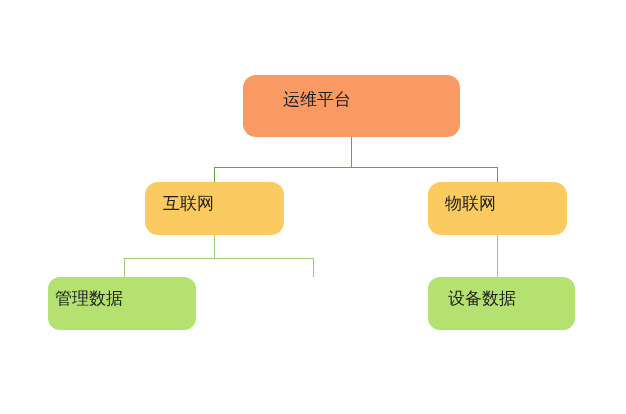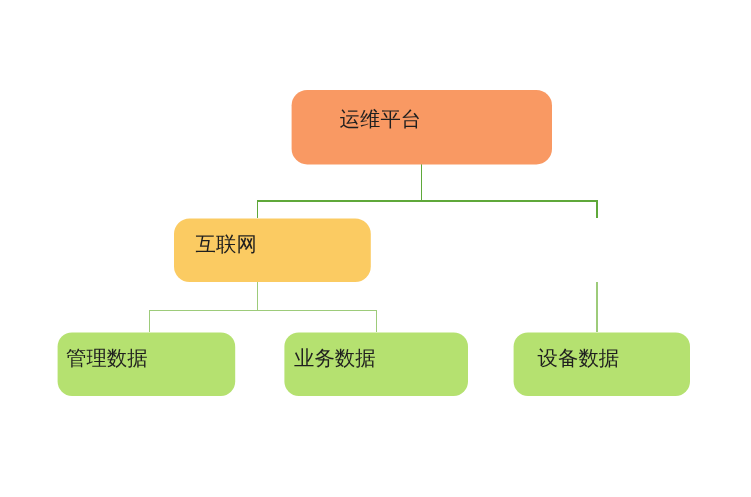--- a/index.html
+++ b/index.html
@@ -26,21 +26,21 @@
     color: #1f1f1f;
     cursor: default;
   }
   .node span { display: block; }
   #node-ops-platform {
     left: 243px; top: 75px; width: 217px; height: 62px;
     background: #f99963;
     padding-left: 40px; padding-bottom: 14px;
   }
   #node-internet {
-    left: 145px; top: 182px; width: 164px; height: 53px;
+    left: 145px; top: 182px; width: 139px; height: 53px;
     background: #fbcb62;
     padding-left: 18px; padding-bottom: 10px;
   }
   #node-iot {
     left: 428px; top: 182px; width: 139px; height: 53px;
     background: #fbcb62;
     padding-left: 17px; padding-bottom: 10px;
   }
   #node-management-data {
     left: 48px; top: 277px; width: 148px; height: 53px;
@@ -79,26 +79,26 @@
   </svg>
 
   <div class="node" id="node-ops-platform">
     <span>运维平台</span>
   </div>
 
   <div class="node" id="node-internet">
     <span>互联网</span>
   </div>
 
+  <div class="node" id="node-iot">
+    <span>物联网</span>
+  </div>
 
   <div class="node" id="node-management-data">
     <span>管理数据</span>
   </div>
 
-  <div class="node" id="node-business-data">
-    <span>业务数据</span>
-  </div>
 
   <div class="node" id="node-device-data">
     <span>设备数据</span>
   </div>
 
 </div>
 
 </body></html>

